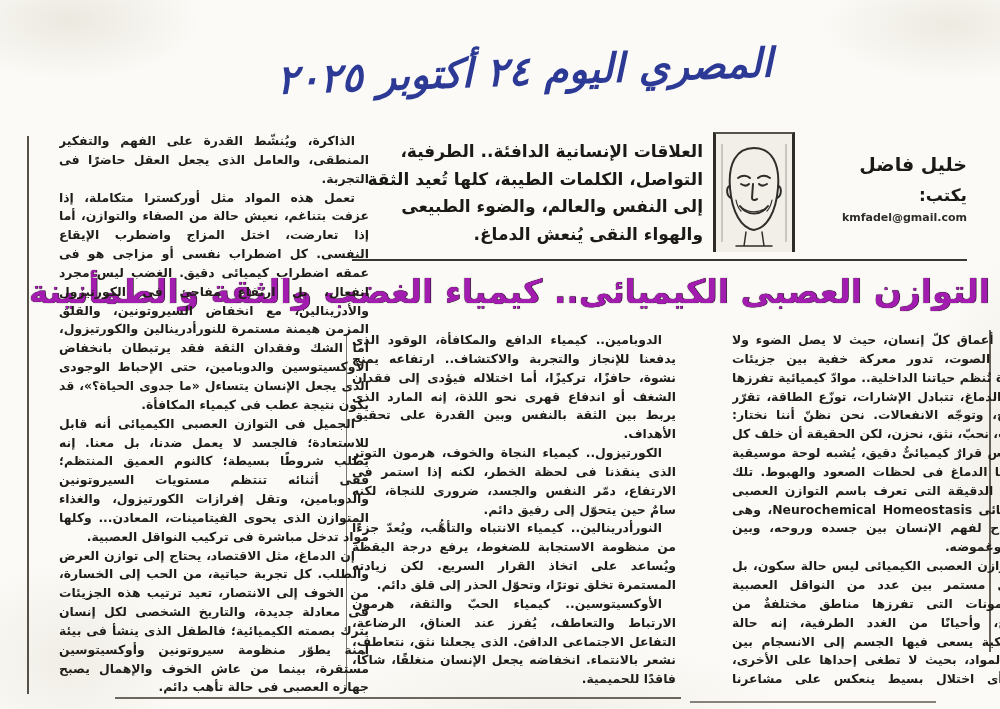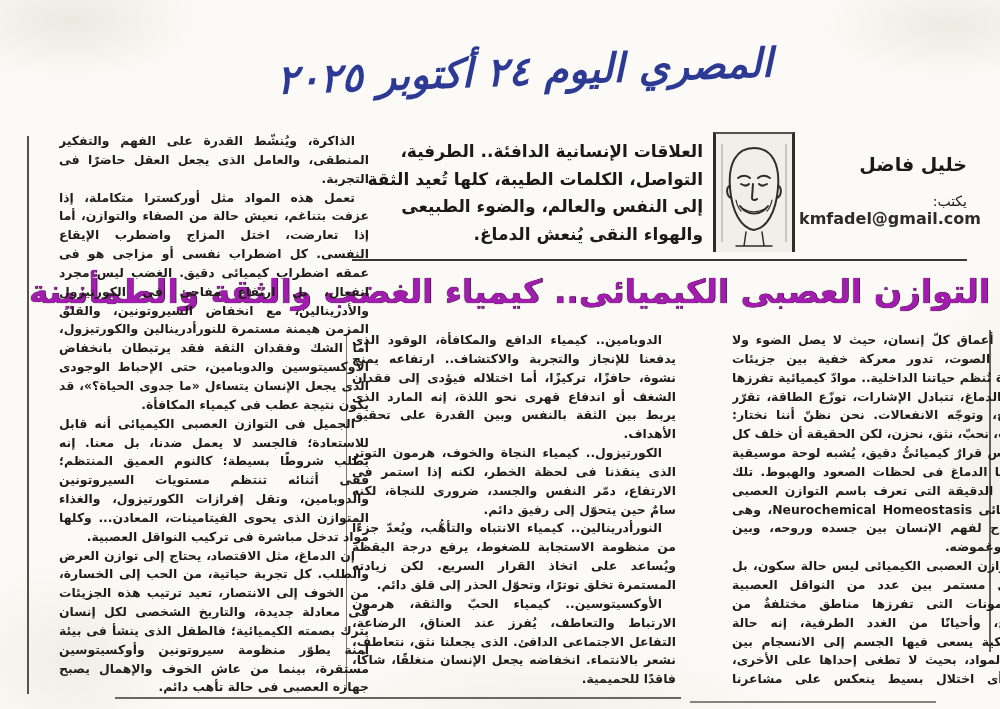--- a/index.html
+++ b/index.html
@@ -28,22 +28,22 @@
   
   .header-box{
     position:absolute;left:355px;top:130px;width:612px;height:128px;
     direction:rtl;display:flex;align-items:stretch;justify-content:space-between;
   }
   .header-rule{
     position:absolute;left:352px;top:259px;width:615px;height:2px;background:#3a3833;
   }
   .author-block{width:168px;padding-top:22px;text-align:right;}
   .author-name{font-size:19px;font-weight:bold;line-height:1.3;}
-  .author-writes{font-size:14px;font-weight:normal;margin-top:16px;}
-  .author-email{font-size:16px;font-weight:bold;color:#2e2c28;direction:ltr;text-align:right;font-family:"DejaVu Sans",sans-serif;}
+  .author-writes{font-size:17px;font-weight:bold;margin-top:8px;}
+  .author-email{font-size:11px;font-weight:bold;color:#2e2c28;direction:ltr;text-align:right;margin-top:6px;font-family:"DejaVu Sans",sans-serif;}
   .portrait-frame{
     width:76px;height:118px;margin:2px 4px 0 10px;
     border-left:3px solid #2e2c28;border-right:3px solid #2e2c28;border-top:2px solid #55524b;
     background:#f1efe8;flex:none;
   }
   .portrait-frame svg{display:block;width:100%;height:100%;}
   .header-quote{
     flex:1;padding-top:8px;
     font-size:17px;font-weight:bold;line-height:1.62;text-align:right;
   }

